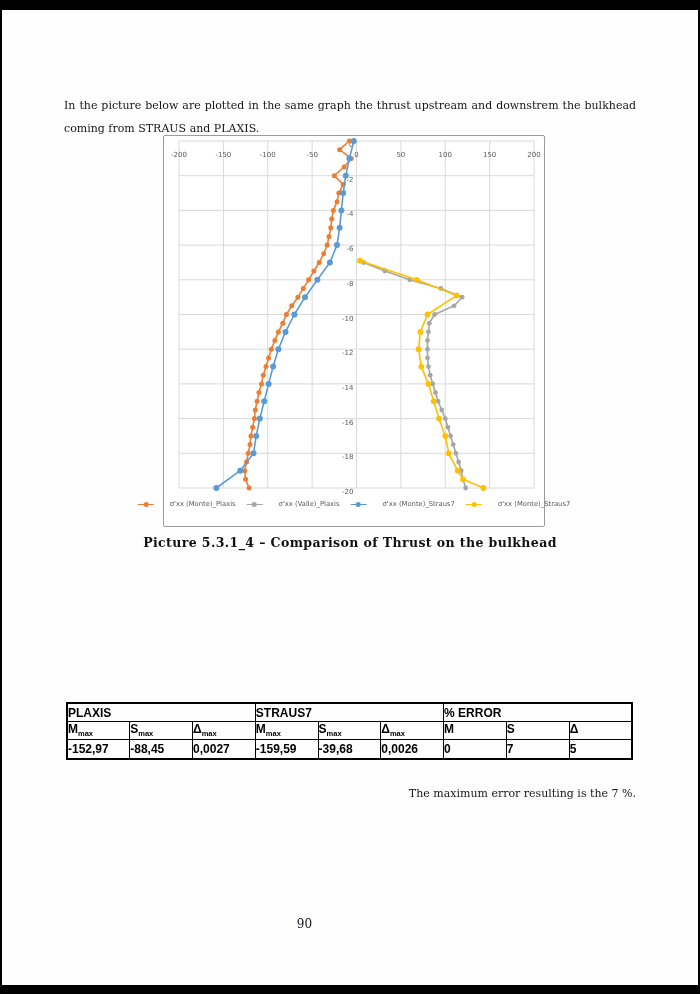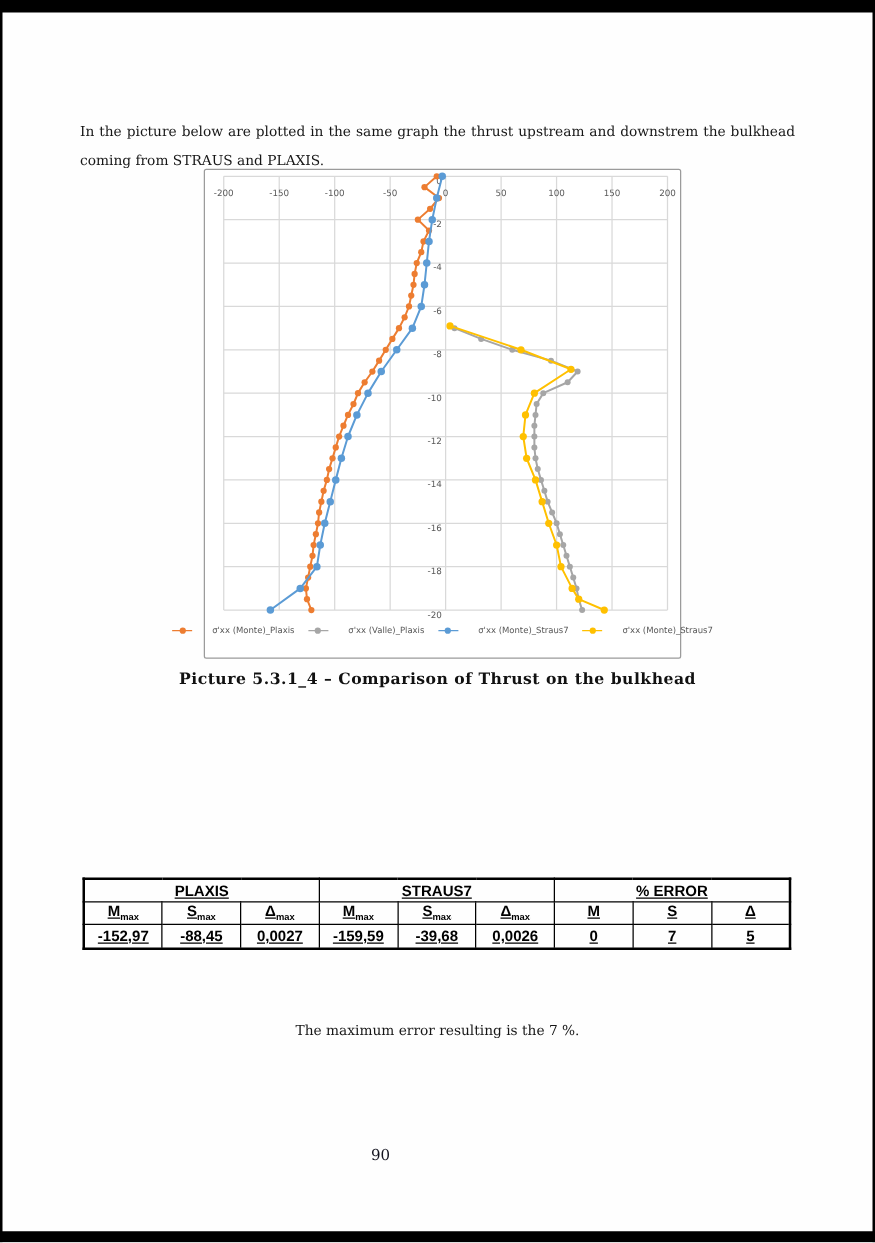--- a/index.html
+++ b/index.html
@@ -13,21 +13,21 @@
   .edge-left{left:0;top:0;width:2px;height:994px;}
   .edge-right{right:0;top:0;width:2px;height:994px;}
 
   .para{
     position:absolute;left:64px;width:572px;
     font-size:11px;line-height:23px;color:#161616;
     text-align:justify;font-weight:500;
   }
   .para-intro{top:83px;}
   .para-table-intro{top:605px;}
-  .para-conclusion{top:802px;text-align:center;}
+  .para-conclusion{top:771px;text-align:right;}
 
   .chart-box{
     position:absolute;left:163px;top:135px;width:380px;height:390px;
     background:#ffffff;border:1px solid #9b9b9b;border-radius:2px;
   }
   #chart-svg{position:absolute;left:0;top:0;}
   #chart-svg text{font-family:"DejaVu Sans",sans-serif;font-size:7px;fill:#595959;}
 
   .legend{
     position:absolute;top:361px;left:50%;transform:translateX(-50%);
@@ -45,22 +45,22 @@
     font-size:12.5px;font-weight:bold;letter-spacing:0.4px;color:#111;
   }
 
   table.results{
     position:absolute;left:66px;top:702px;width:567px;
     border-collapse:collapse;table-layout:fixed;
     font-family:"Liberation Sans",sans-serif;font-size:12px;font-weight:bold;color:#000;
     border:2.5px solid #000;
   }
   table.results th,table.results td{
-    border:1.3px solid #000;text-align:center;vertical-align:middle;
-    padding:0;height:17px;text-decoration:underline;
+    border:1.3px solid #000;text-align:left;vertical-align:middle;
+    padding:0;height:17px;
   }
   table.results tr.group-row th{border-bottom:1.8px solid #000;}
   table.results tr.sub-row th{border-bottom:1.8px solid #000;}
   table.results td{height:18px;}
   table.results sub{font-size:7.5px;font-weight:bold;}
 
   .page-number{
     position:absolute;left:0;top:917px;width:609px;text-align:center;
     font-size:12px;color:#14141f;
   }

